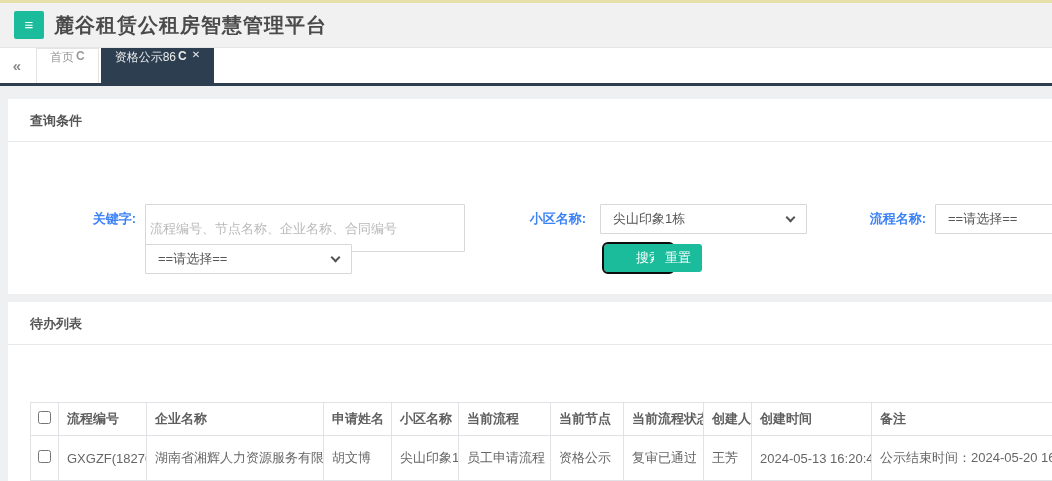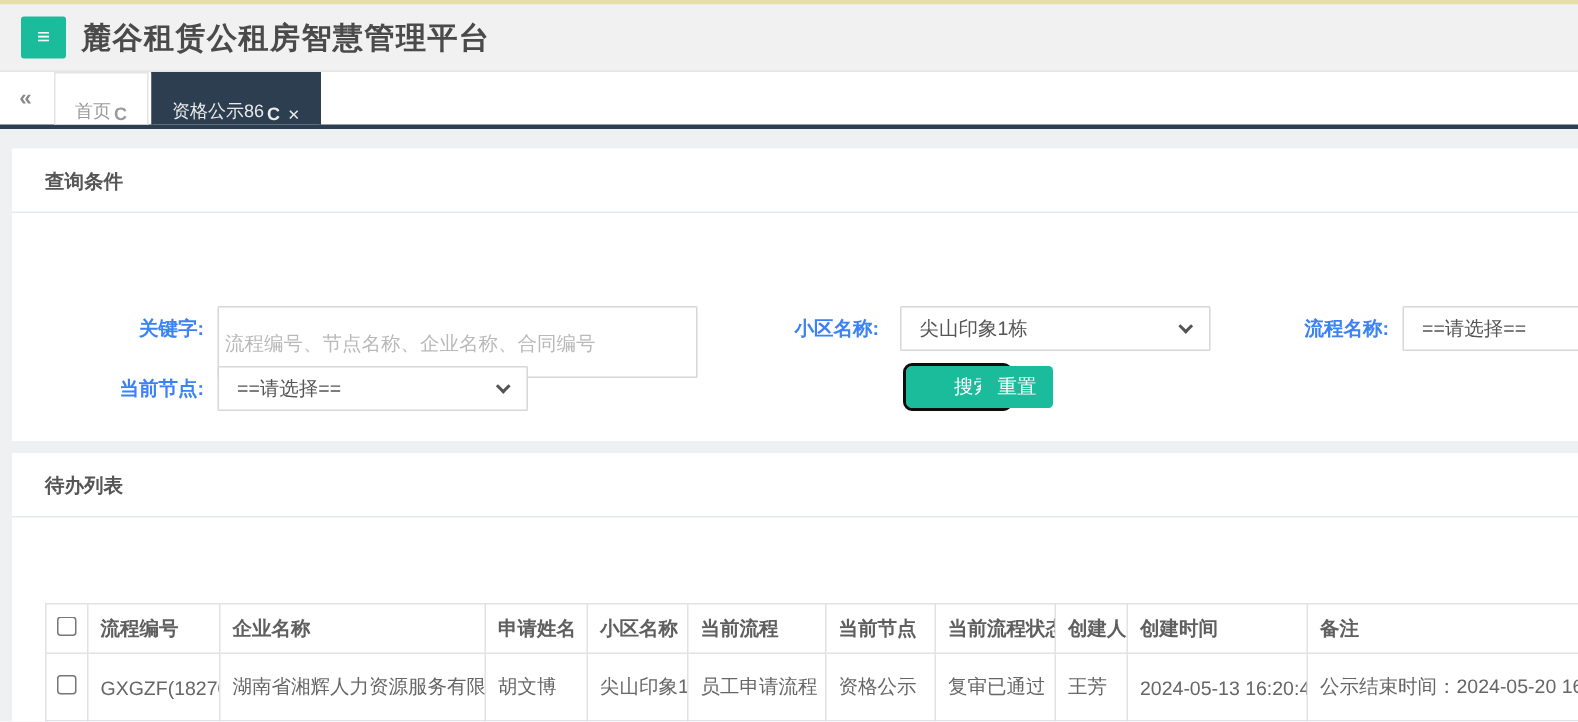--- a/index.html
+++ b/index.html
@@ -23,21 +23,21 @@
   
   .tab-bar {
     height:38px; background:#fff; display:flex; align-items:stretch;
     border-bottom:3px solid #2c3e50;
   }
   .collapse-btn {
     width:34px; display:flex; align-items:center; justify-content:center;
     color:#8a8a8a; font-size:15px; font-weight:bold; cursor:pointer;
   }
   .tab {
-    padding:0 13px; display:flex; align-items:flex-end; gap:2px;
+    padding:0 13px; display:flex; align-items:flex-start; gap:2px;
     font-size:12px; color:#9a9a9a; background:#fff;
     border:1px solid #e4e4e4; border-bottom:none; cursor:pointer; margin-left:2px;
   }
   .tab .glyph-refresh { font-weight:bold; font-size:12px; }
   .tab.active { background:#2c3e50; color:#ebebeb; border-color:#2c3e50; }
   .tab.active .glyph-close { font-weight:bold; font-size:10px; margin-left:3px; }
   
   .content { padding:13px 0 0 8px; }
   .panel { background:#fff; width:1100px; }
   .panel-header {
@@ -118,21 +118,20 @@
         <span>尖山印象1栋</span>
         <i class="chev"></i>
       </div>
 
       <label class="lbl" style="left:828px; width:90px; top:62px;">流程名称:</label>
       <div class="sel" style="left:927px; top:62px; width:210px;">
         <span>==请选择==</span>
         
       </div>
 
-      <label class="lbl" style="left:0; width:128px; top:102px;">当前节点:</label>
       <div class="sel" style="left:137px; top:102px; width:207px;">
         <span>==请选择==</span>
         <i class="chev"></i>
       </div>
 
       <button class="btn focused" style="left:596px; top:102px;">搜索</button>
       <button class="btn" style="left:646px; top:102px;">重置</button>
     </div>
   </section>
 

